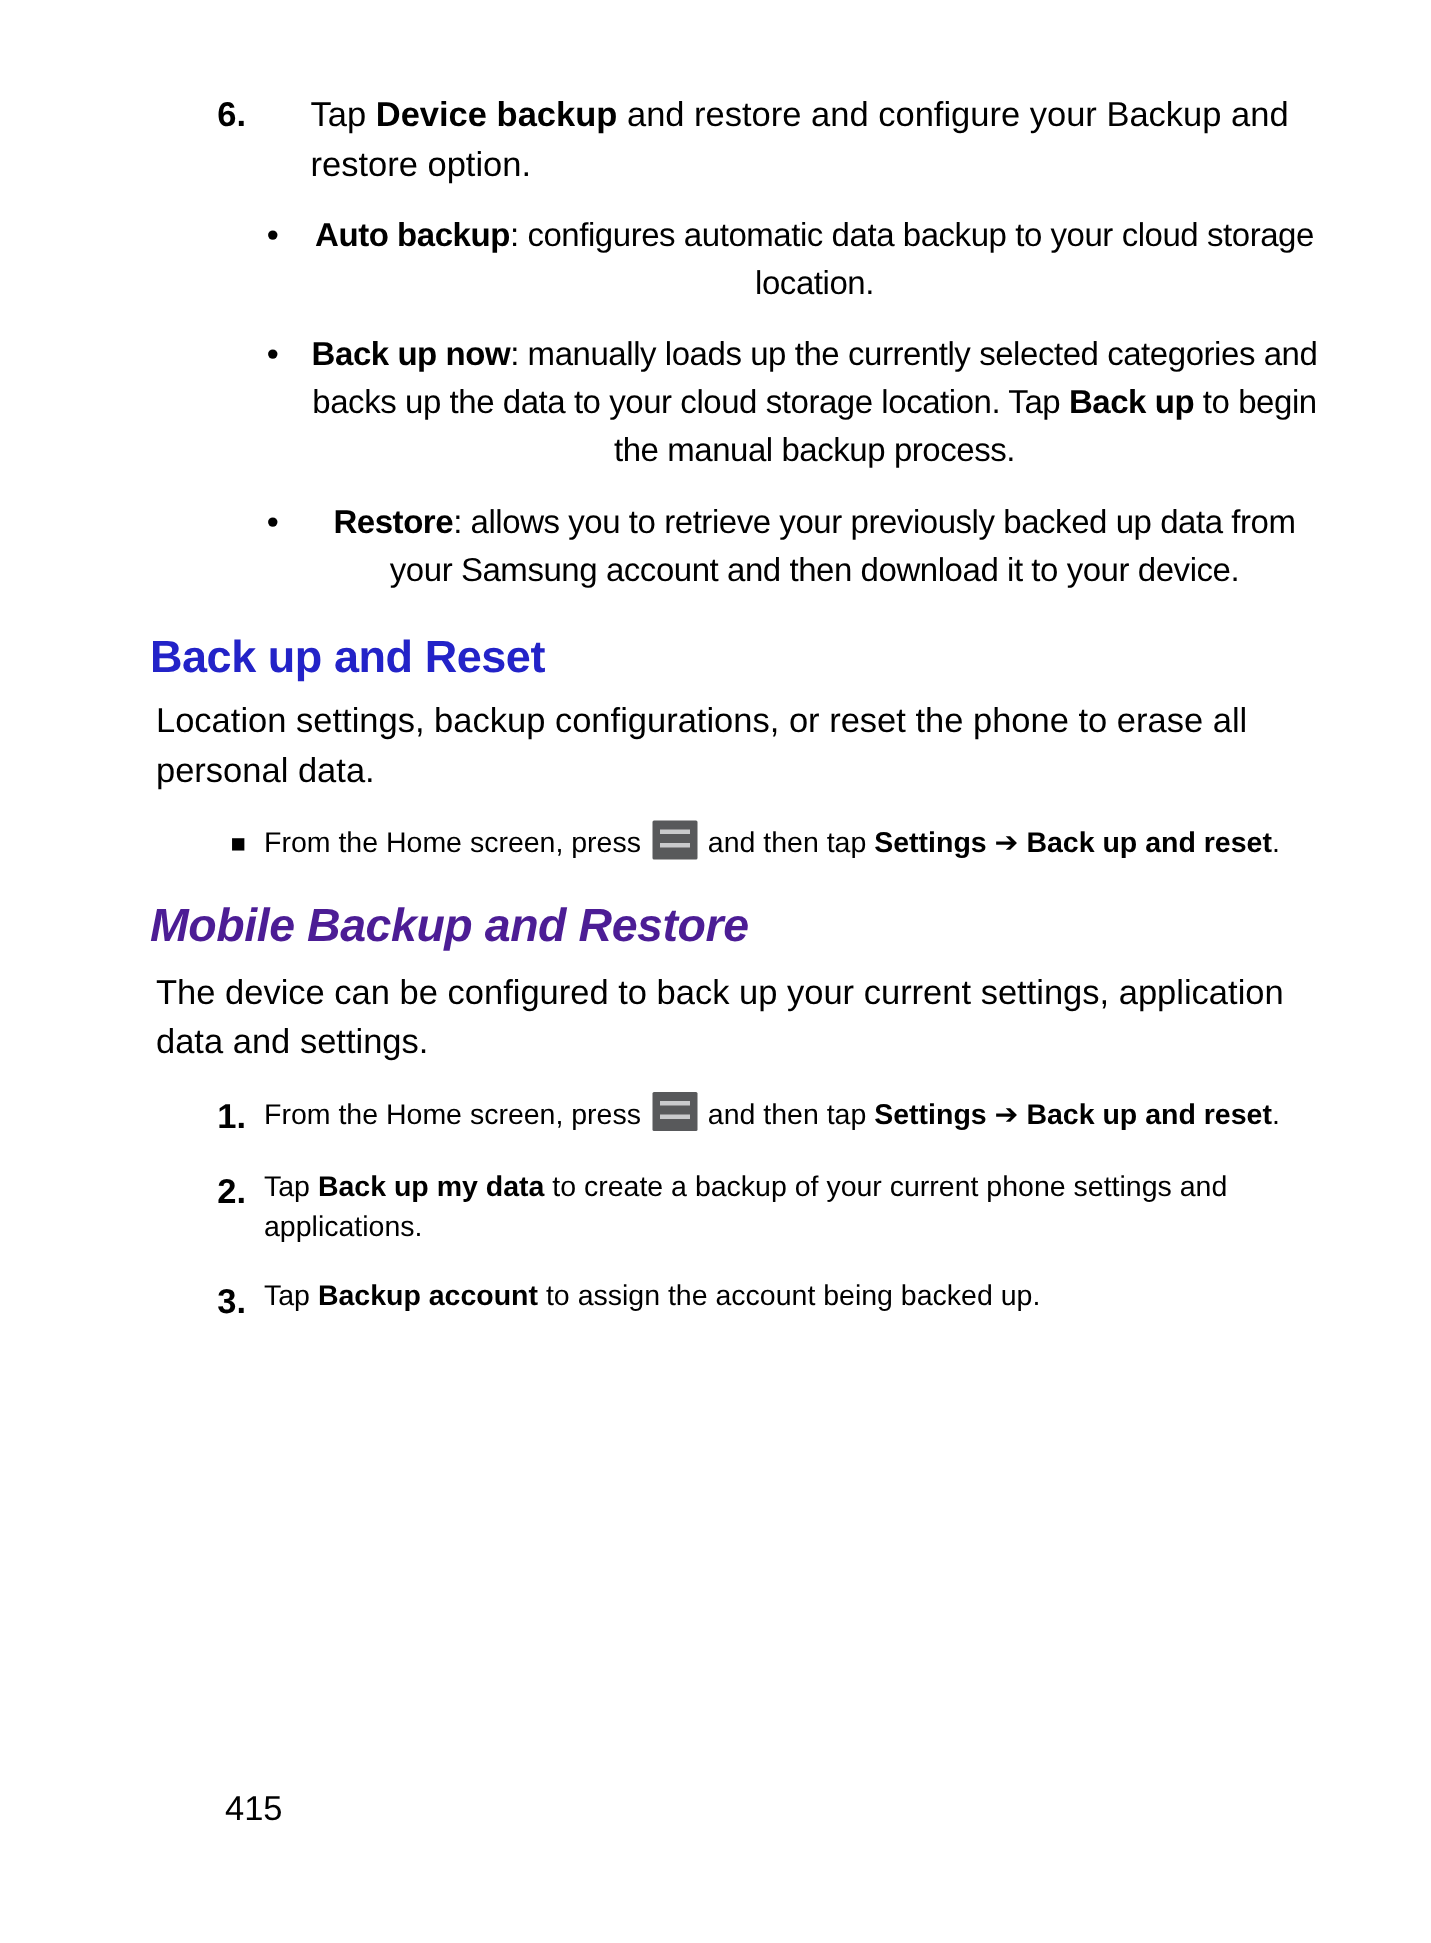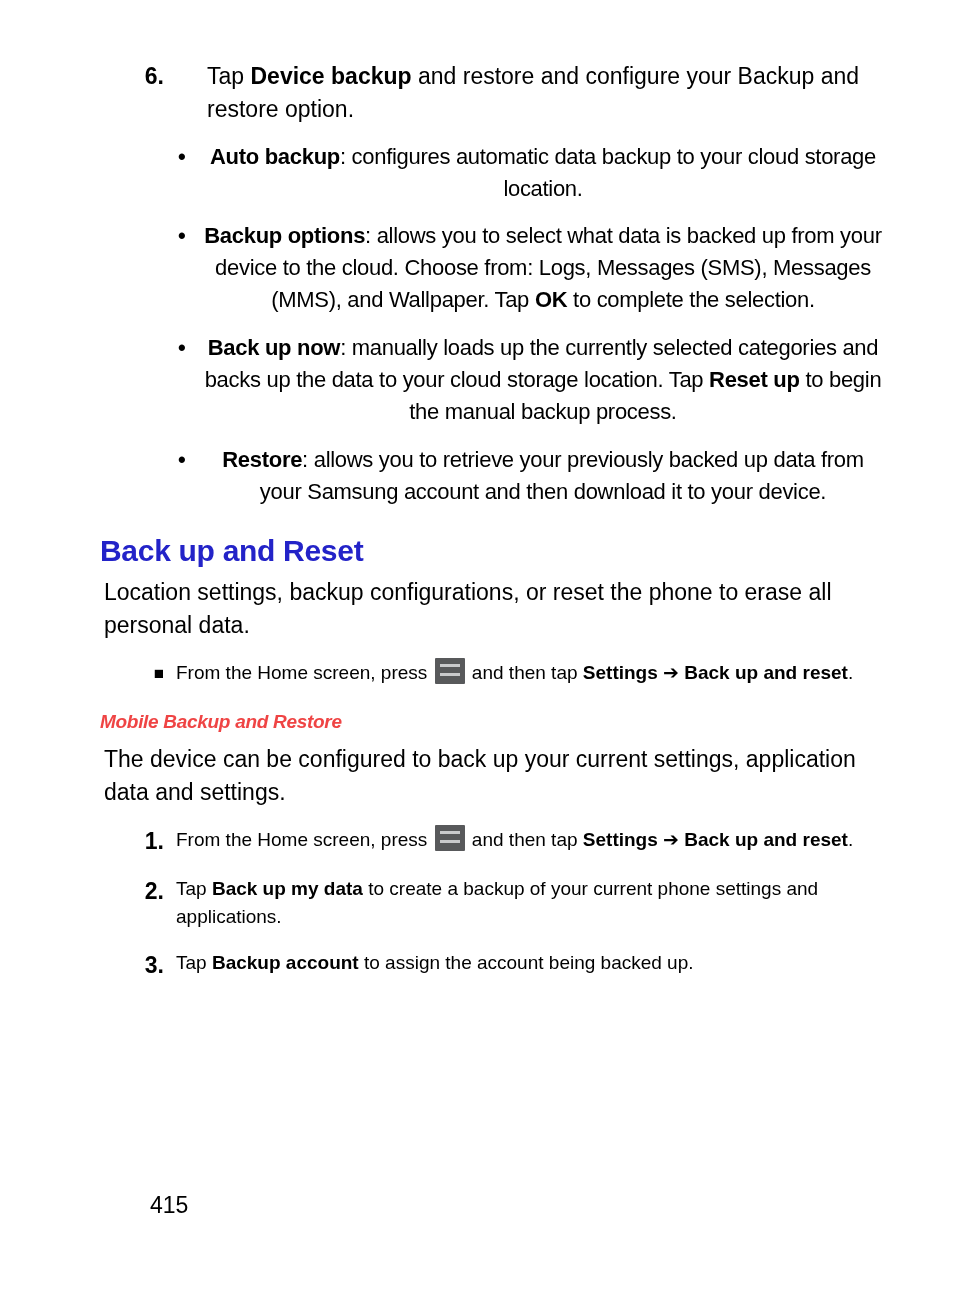--- a/index.html
+++ b/index.html
@@ -92,22 +92,22 @@
   .square-row .body,
   .num-row .body {
     font-size: 19px;
     line-height: 1.45;
     flex: 1;
   }
   h3.subheading {
     font-family: Arial, Helvetica, sans-serif;
     font-style: italic;
     font-weight: 900;
-    color: #ef4444;
-    font-size: 19px;
+    color: #4c1d95;
+    font-size: 31px;
     margin: 14px 0 10px 0;
     letter-spacing: -0.3px;
   }
   .num-row {
     display: flex;
     align-items: flex-start;
     margin-left: 20px;
     margin-bottom: 18px;
   }
   .num-row .num {
@@ -158,24 +158,21 @@
     <div class="body">
       <span>Tap </span><span class="b">Device backup</span><span> and restore and configure your Backup and restore option.</span>
     </div>
   </div>
 
   <ul class="sub-bullets">
     <li>
       <span class="cb">Auto backup</span><span>: configures automatic data backup to your cloud storage location.</span>
     </li>
     <li>
-      <span class="cb">Backup options</span><span>: allows you to select what data is backed up from your device to the cloud. Choose from: Logs, Messages (SMS), Messages (MMS), and Wallpaper. Tap </span><span class="cb">OK</span><span> to complete the selection.</span>
-    </li>
-    <li>
-      <span class="cb">Back up now</span><span>: manually loads up the currently selected categories and backs up the data to your cloud storage location. Tap </span><span class="cb">Reset up</span><span> to begin the manual backup process.</span>
+      <span class="cb">Back up now</span><span>: manually loads up the currently selected categories and backs up the data to your cloud storage location. Tap </span><span class="cb">Back up</span><span> to begin the manual backup process.</span>
     </li>
     <li>
       <span class="cb">Restore</span><span>: allows you to retrieve your previously backed up data from your Samsung account and then download it to your device.</span>
     </li>
   </ul>
 
   <h2 class="section-heading">Back up and Reset</h2>
   <p class="section-intro">Location settings, backup configurations, or reset the phone to erase all personal data.</p>
 
   <div class="square-row">

